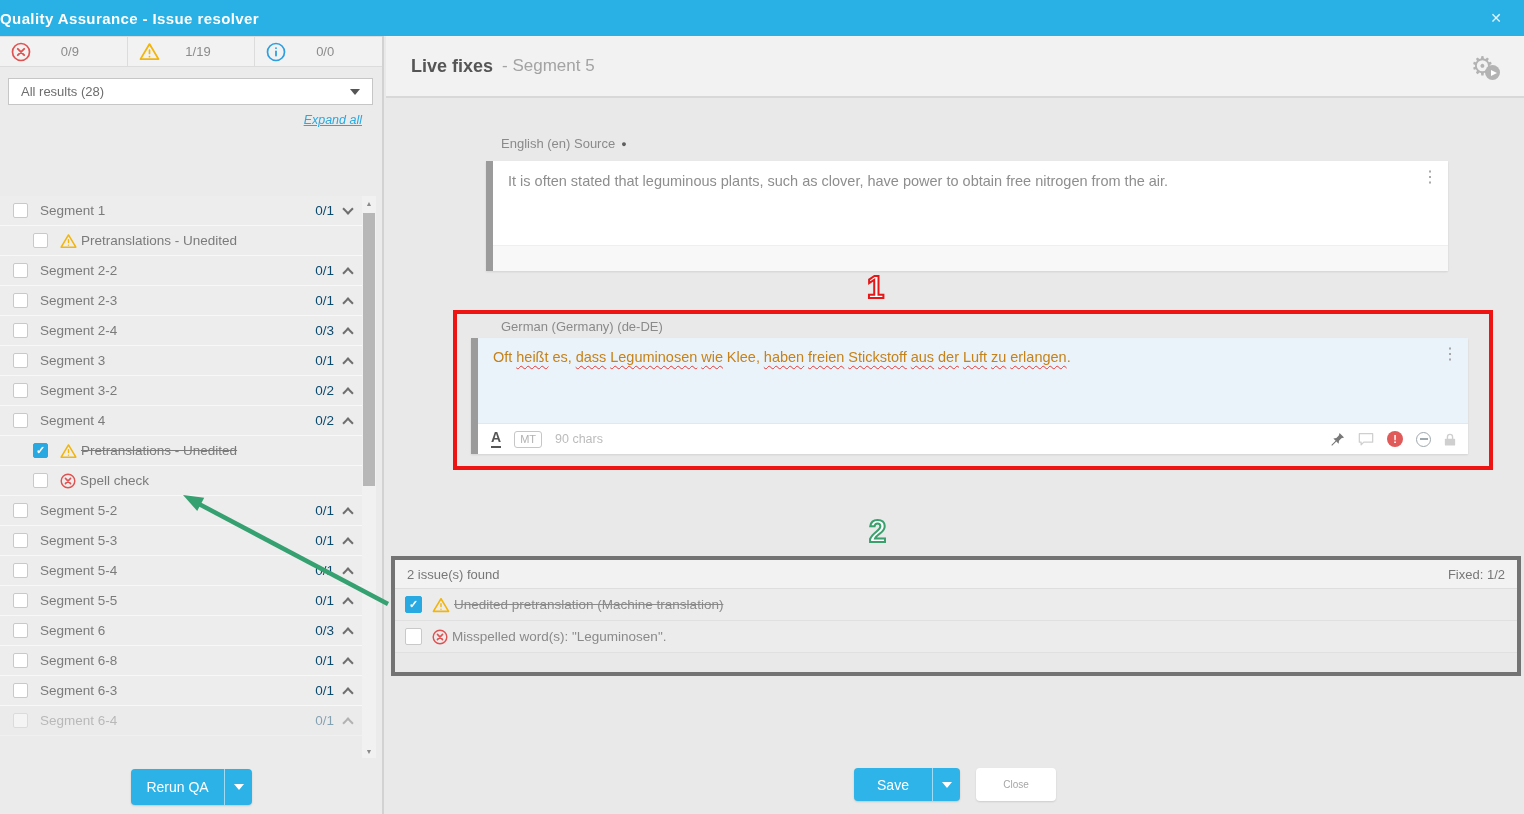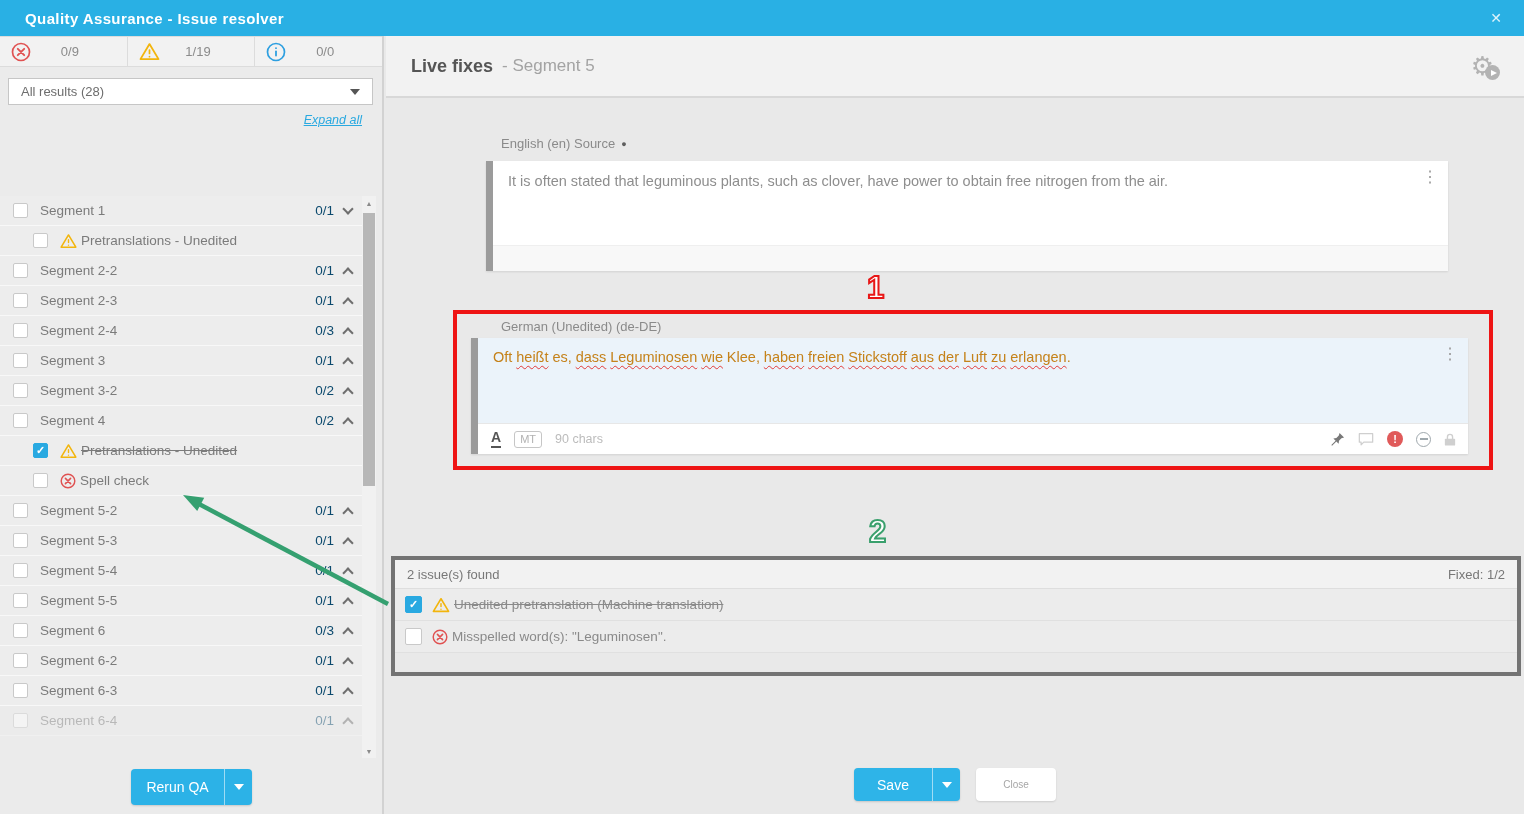--- a/index.html
+++ b/index.html
@@ -1,21 +1,21 @@
 <!DOCTYPE html>
 <html><head>
 <meta charset="utf-8">
 <style>
   * { box-sizing: border-box; margin: 0; padding: 0; }
   html,body { width:1524px; height:814px; overflow:hidden; }
   body { font-family:"Liberation Sans", sans-serif; background:#e9e9e9; position:relative; }
 
   
   .titlebar { position:absolute; left:0; top:0; width:1524px; height:36px; background:#29b0e4; display:flex; align-items:center; z-index:10; }
-  .titlebar .tb-title { color:#fff; font-size:15px; font-weight:bold; letter-spacing:.4px; padding-left:25px; }
+  .titlebar .tb-title { color:#fff; font-size:15px; font-weight:bold; letter-spacing:.4px; }
   .titlebar .tb-close { position:absolute; right:22px; top:0; height:36px; display:flex; align-items:center; color:rgba(255,255,255,.85); font-size:14px; cursor:pointer; }
 
   
   .left-panel { position:absolute; left:0; top:36px; width:384px; height:778px; background:#ebebeb; border-right:2px solid #d2d2d2; z-index:5; }
   .results-header { height:66px; background:#fbfbfb; display:flex; align-items:center; padding-left:27px; }
   .results-title { font-size:18px; font-weight:bold; color:#4f4f4f; letter-spacing:.3px; }
   .results-info { font-family:"Liberation Serif", serif; font-style:italic; font-weight:bold; font-size:17px; color:#3f3f3f; margin-left:16px; }
 
   .counters { height:31px; display:flex; background:#f2f2f2; border-top:1px solid #dcdcdc; border-bottom:1px solid #dcdcdc; }
   .counter { flex:1; display:flex; align-items:center; border-right:1px solid #dcdcdc; padding-left:11px;gap:8px; }
@@ -255,21 +255,21 @@
       <span class="chev up"></span>
     </div>
     <div class="srow">
       <span class="cb"></span>
       <span class="slabel">Segment 6</span>
       <span class="scount">0/3</span>
       <span class="chev up"></span>
     </div>
     <div class="srow">
       <span class="cb"></span>
-      <span class="slabel">Segment 6-2</span>
+      <span class="slabel">Segment 6-8</span>
       <span class="scount">0/1</span>
       <span class="chev up"></span>
     </div>
     <div class="srow">
       <span class="cb"></span>
       <span class="slabel">Segment 6-3</span>
       <span class="scount">0/1</span>
       <span class="chev up"></span>
     </div>
     <div class="srow faded">
@@ -315,21 +315,21 @@
     <div class="edit-box source-box">
       <div class="leftbar"></div>
       <div class="source-text">It is often stated that leguminous plants, such as clover, have power to obtain free nitrogen from the air.</div>
       <div class="source-footer"></div>
       <div class="dots-menu">⋮</div>
     </div>
 
     <div class="anno-num anno-1">1</div>
 
     <div class="red-panel">
-      <div class="tgt-label">German (Unedited) (de-DE)</div>
+      <div class="tgt-label">German (Germany) (de-DE)</div>
       <div class="target-box">
         <div class="leftbar"></div>
         <div class="target-text"><span class="tok">Oft</span><span class="tok wavy">heißt</span><span class="tok">es,</span><span class="tok wavy">dass</span><span class="tok wavy">Leguminosen</span><span class="tok wavy">wie</span><span class="tok">Klee,</span><span class="tok wavy">haben</span><span class="tok wavy">freien</span><span class="tok wavy">Stickstoff</span><span class="tok wavy">aus</span><span class="tok wavy">der</span><span class="tok wavy">Luft</span><span class="tok wavy">zu</span><span class="tok wavy">erlangen</span><span class="tok no-gap">.</span></div>
         <div class="dots-menu">⋮</div>
         <div class="target-toolbar">
           <span class="tb-font">A</span>
           <span class="tb-mt">MT</span>
           <span class="tb-chars">90 chars</span>
           <span class="tb-icons">
             <svg width="15" height="15" viewBox="0 0 16 16">

